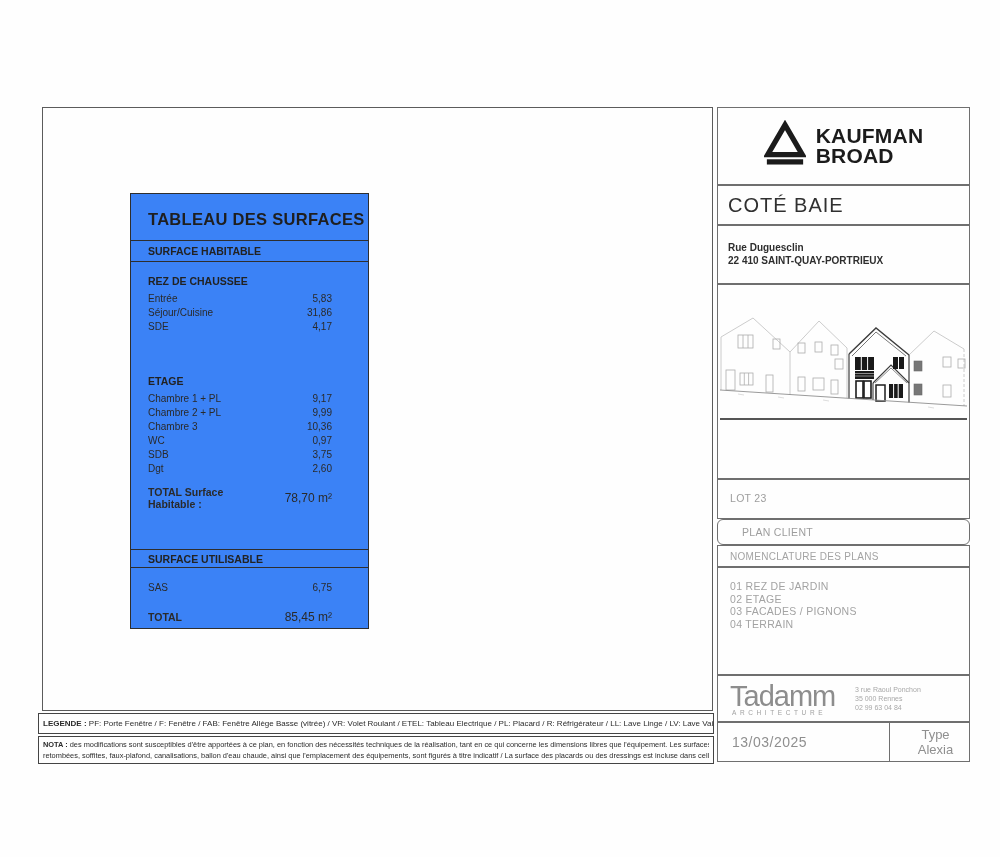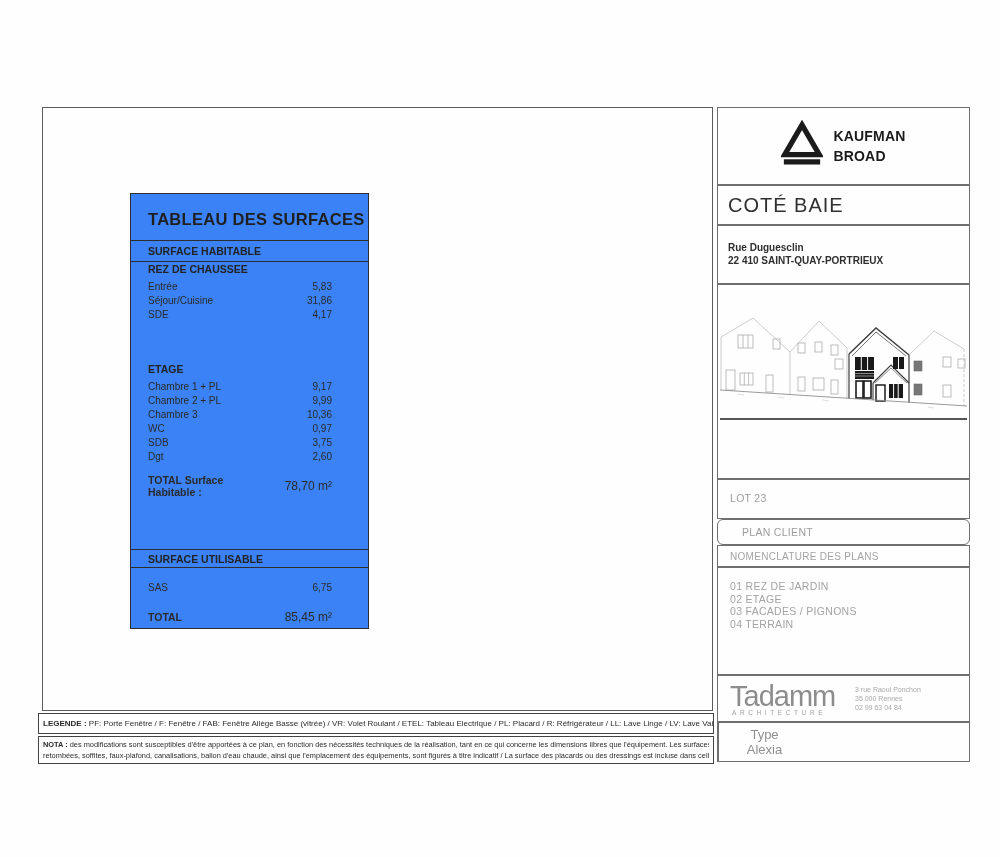--- a/index.html
+++ b/index.html
@@ -22,37 +22,37 @@
   .stable{position:absolute;left:130px;top:193px;width:239px;height:436px;
     border:1.5px solid #2e2e2e;box-sizing:border-box;background:#3b82f6;}
   .t-title{position:absolute;top:0;left:0;right:0;height:46px;
     border-bottom:1.5px solid #2e2e2e;font-size:16.5px;font-weight:bold;
     letter-spacing:.3px;line-height:50px;padding-left:17px;color:#1f1f1f;}
   .t-band{position:absolute;left:0;right:0;font-size:10.5px;font-weight:bold;
     padding-left:17px;color:#222;box-sizing:border-box;}
   .t-hab-band{top:46px;height:22px;line-height:22px;border-bottom:1.5px solid #2e2e2e;}
   .t-util-band{top:355px;height:19px;line-height:19px;
     border-top:1.5px solid #2e2e2e;border-bottom:1.5px solid #2e2e2e;}
-  .t-hab-body{position:absolute;top:69px;left:0;right:0;}
+  .t-hab-body{position:absolute;top:69px;left:0;right:0;padding-top:12px;}
   .t-util-body{position:absolute;top:376px;left:0;right:0;padding-top:10px;}
   .grp-title{font-size:10.5px;font-weight:bold;height:16px;padding-left:17px;color:#222;}
   .srow{display:flex;height:14px;align-items:center;padding:0 36px 0 17px;
     font-size:10px;color:#2a2a2a;}
   .srow .lbl{flex:1;}
   .srow .val{width:60px;text-align:right;}
   .srow.total{margin-top:14px;height:18px;}
   .srow.total .lbl{font-size:10.5px;font-weight:bold;}
   .srow.total .val{font-size:12px;font-weight:normal;width:72px;}
   .gap-etage{height:42px;}
   
   .rbox{position:absolute;left:717px;width:253px;border:1px solid #6f6f6f;
     box-sizing:border-box;background:#fefefe;}
   .kb-box{top:107px;height:78px;display:flex;align-items:center;justify-content:center;}
   .kb-wrap{display:flex;align-items:center;}
-  .kb-text{margin-left:10px;font-size:14px;font-weight:800;line-height:20px;
+  .kb-text{margin-left:10px;font-size:21px;font-weight:800;line-height:20px;
     letter-spacing:.2px;color:#1b1b1b;}
   .proj-box{top:185px;height:40px;display:flex;align-items:center;
     font-size:20px;font-weight:500;letter-spacing:1px;padding-left:10px;color:#303030;}
   .addr-box{top:225px;height:59px;display:flex;flex-direction:column;
     justify-content:center;padding-left:10px;font-size:10px;font-weight:bold;
     line-height:12.5px;color:#2e2e2e;}
   .draw-box{top:284px;height:195px;}
   .lot-box{top:479px;height:40px;font-size:10.5px;color:#9d9d9d;
     padding:12px 0 0 12px;letter-spacing:.3px;}
   .pc-box{top:519px;height:26px;font-size:10.5px;color:#9d9d9d;
@@ -263,20 +263,21 @@
     <div class="tad-name">Tadamm</div>
     <div class="tad-sub">ARCHITECTURE</div>
     <div class="tad-addr">
       <div>3 rue Raoul Ponchon</div>
       <div>35 000 Rennes</div>
       <div>02 99 63 04 84</div>
     </div>
   </div>
 
   <div class="rbox date-box">
+    <div class="date-cell">13/03/2025</div>
     <div class="type-cell">
       <div>Type</div>
       <div>Alexia</div>
     </div>
   </div>
 
   <div class="legend-box">
     <b>LEGENDE :</b>
     <span>PF: Porte Fenêtre / F: Fenêtre / FAB: Fenêtre Allège Basse (vitrée) / VR: Volet Roulant / ETEL: Tableau Electrique / PL: Placard / R: Réfrigérateur / LL: Lave Linge / LV: Lave Vaisselle / Soffite, faux plafond :</span>
     

